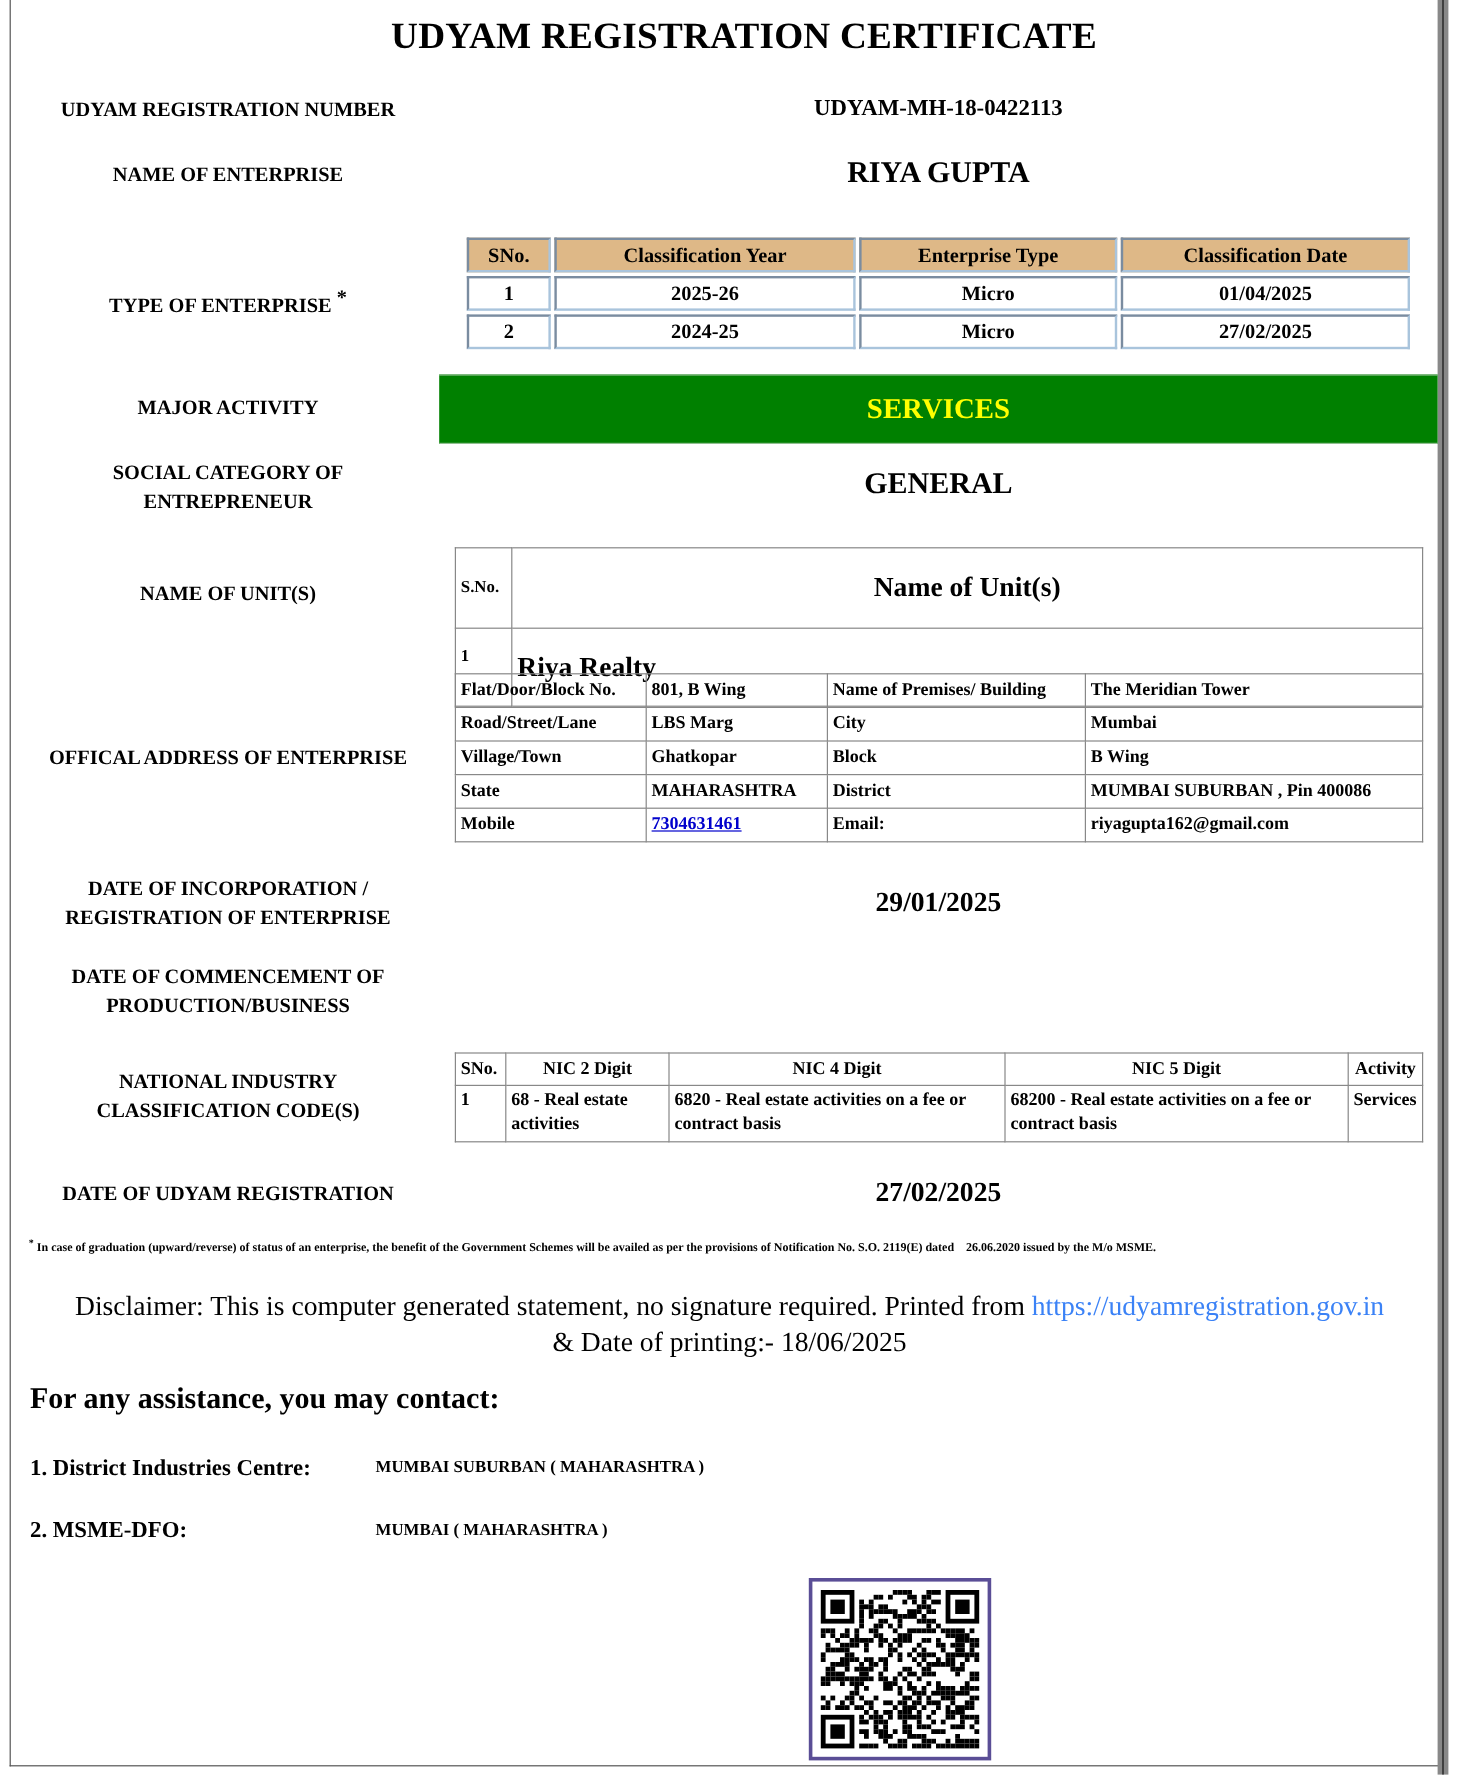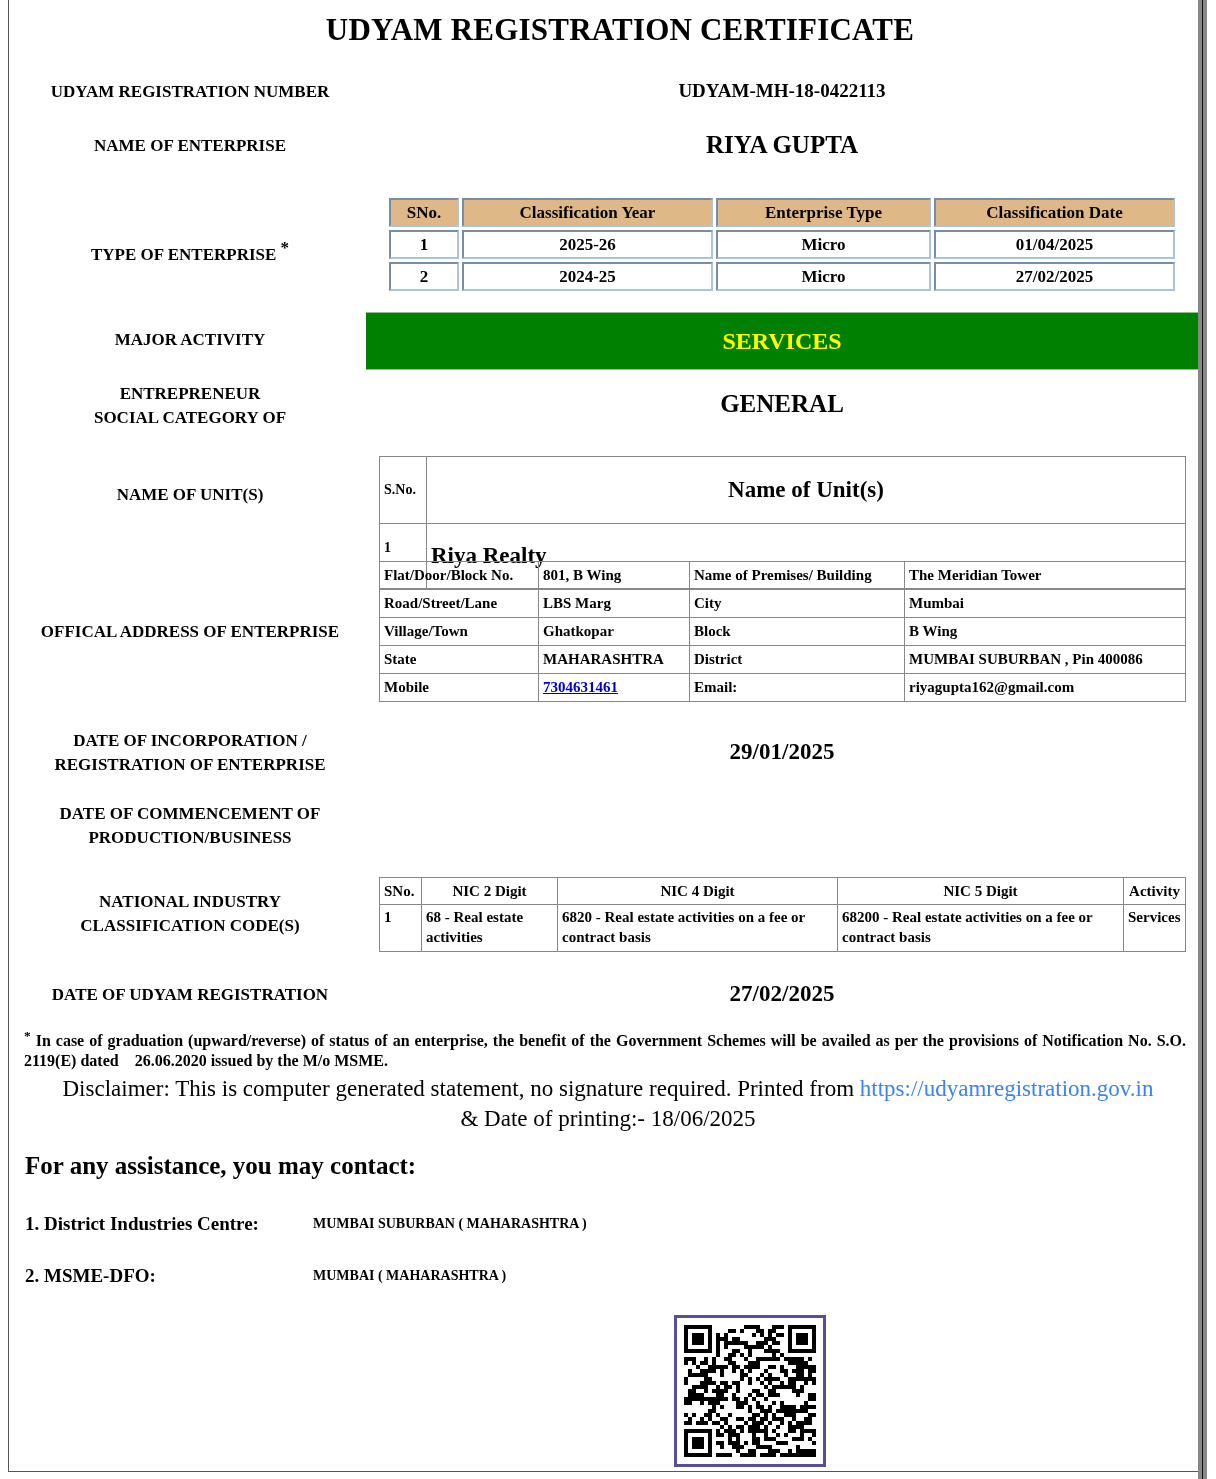--- a/index.html
+++ b/index.html
@@ -23,21 +23,21 @@
               border-top:1px solid #8fbf8f; border-bottom:1px solid #8fbf8f;
               color:#ffff00; font-weight:bold; font-size:24px; text-align:center; line-height:56px; }
   .units { left:379px; top:456px; width:807px; border-collapse:collapse; }
   .units td { border:1.5px solid #888; padding:16px 4px; font-weight:bold; }
   .addr { left:379px; top:561px; width:807px; border-collapse:collapse; }
   .addr td { border:1.5px solid #888; padding:0 4px; height:27px; font-size:15px; font-weight:bold; }
   .addr a { color:#00c; text-decoration:underline;text-align:right; }
   .nic { left:379px; top:877px; width:807px; border-collapse:collapse; }
   .nic th { border:1.5px solid #888; font-size:15px; height:26px; padding:0 4px; }
   .nic td { border:1.5px solid #888; font-size:15px; font-weight:bold; padding:2px 4px; vertical-align:top; line-height:20px; height:42px; }
-  .note { left:24px; top:1026px; width:1162px; font-size:16px; font-weight:bold; line-height:20px; text-align:justify; }
+  .note { left:24px; top:1026px; width:1162px; font-size:10px; font-weight:bold; line-height:20px; text-align:justify; }
   .disc { left:0; top:1074px; width:1216px; text-align:center; font-size:23px; line-height:30px; }
   .disc .link { color:#3b82f6; }
   .help { left:25px; top:1152px; font-size:25px; font-weight:bold; }
   .crow { left:25px; font-size:19px; font-weight:bold; }
   .cval { left:313px; font-size:14px; font-weight:bold; }
   .qr { left:674px; top:1315px; width:146px; height:146px; border:3px solid #5a4e96; background:#fff; }
 </style>
 </head>
 <body>
 
@@ -76,22 +76,22 @@
     <td>Micro</td>
     <td>27/02/2025</td>
   </tr>
 </tbody>
   </table>
 
 <div class="abs lbl" style="left:30px;top:328px;width:320px;">MAJOR ACTIVITY</div>
 <div class="abs activity">SERVICES</div>
 
 <div class="abs lbl" style="left:30px;top:382px;width:320px;">
+  <div>SOCIAL CATEGORY OF</div>
   <div>ENTREPRENEUR</div>
-  <div>SOCIAL CATEGORY OF</div>
 </div>
 <div class="abs val" style="left:582px;top:390px;width:400px;font-size:25px;">GENERAL</div>
 
 <div class="abs lbl" style="left:30px;top:483px;width:320px;">NAME OF UNIT(S)</div>
 <table class="abs units">
   <tbody>
       <tr>
     <td style="width:38px;font-size:14px;height:34px;">S.No.</td>
     <td style="text-align:center;font-size:23px;">Name of Unit(s)</td>
   </tr>

